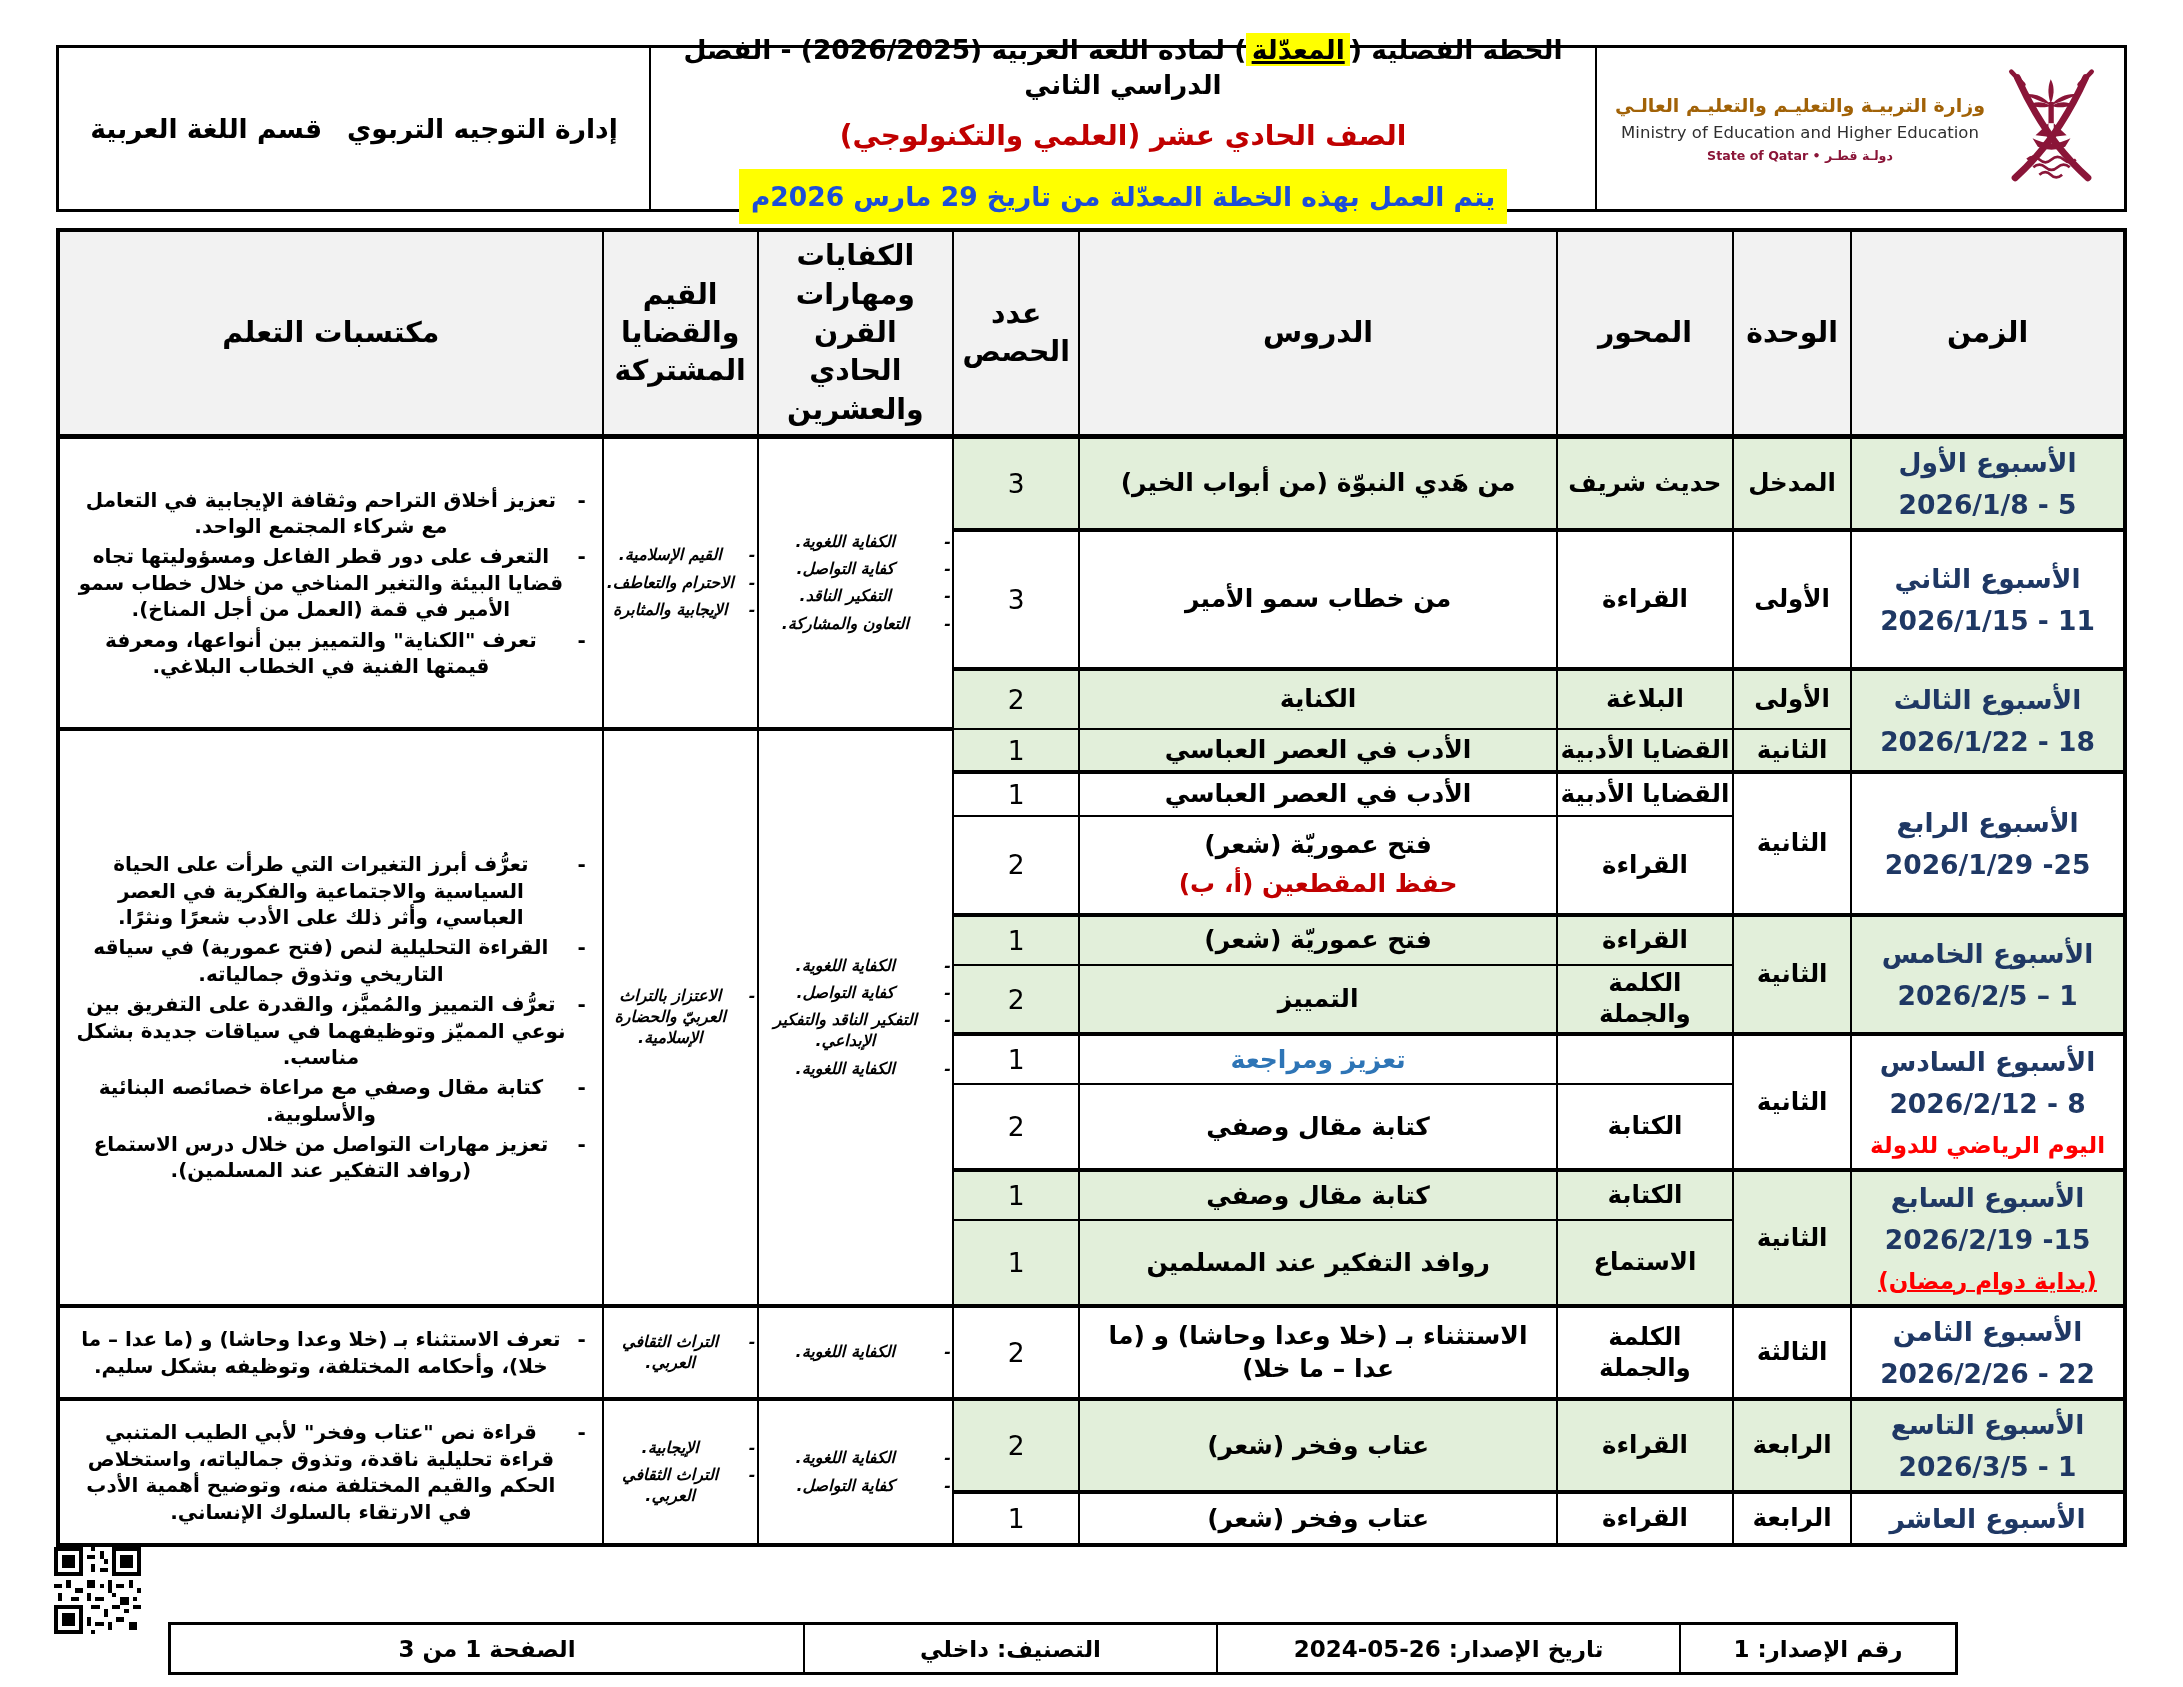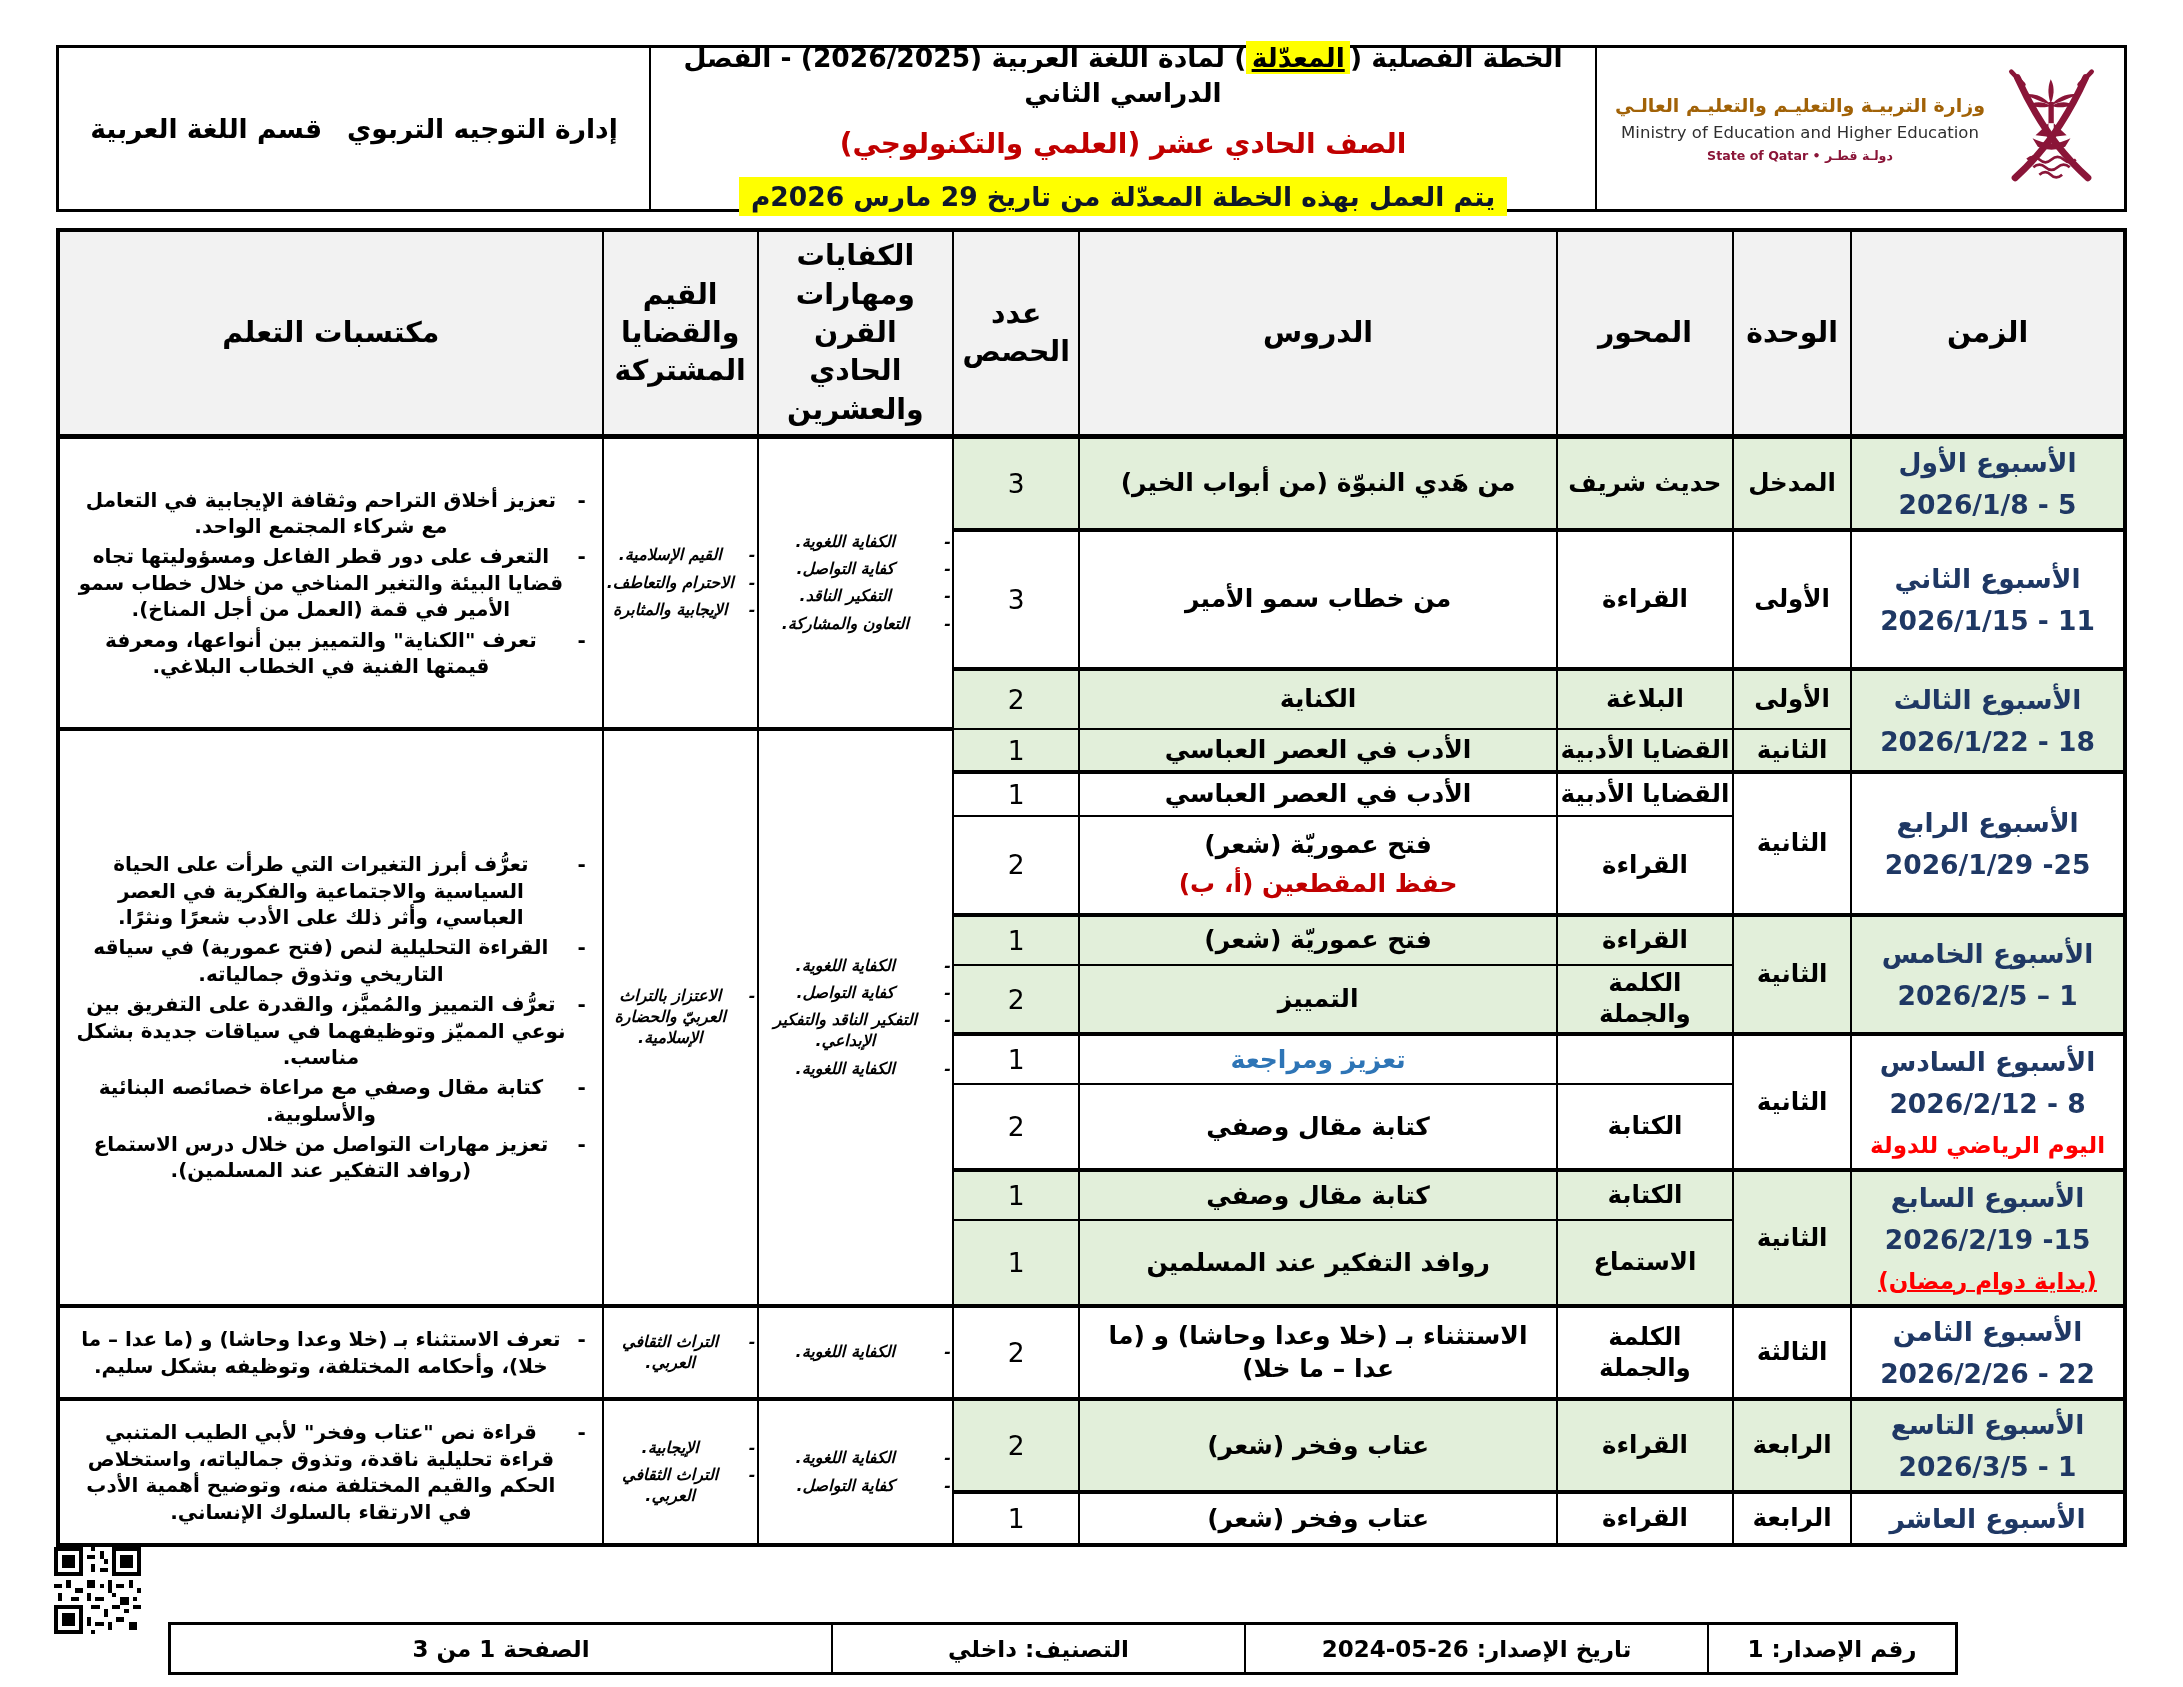--- a/index.html
+++ b/index.html
@@ -11,21 +11,21 @@
   .hdr { position:absolute; right:56px; top:45px; width:2071px; height:167px; border:3.3px solid #000; display:flex; background:#fff; }
   .logo-cell { width:529px; border-left:2.6px solid #000; display:flex; align-items:center; justify-content:center; gap:12px; padding:6.6px; }
   .logo-text { display:flex; flex-direction:column; align-items:center; gap:6.6px; }
   .min-ar { color:#a16207; font-size:19px; font-weight:bold; white-space:nowrap; }
   .min-en { color:#2f2f2f; font-size:16.5px; white-space:nowrap; }
   .min-state { color:#8a1538; font-size:12.6px; font-weight:bold; }
   .title-cell { width:946px; border-left:2.6px solid #000; display:flex; flex-direction:column; align-items:center; justify-content:center; gap:17px; padding:9.3px 13.2px; text-align:center; }
   .t1 { font-size:26.5px; font-weight:bold; color:#000; line-height:1.3; }
   .t1 .hl { background:#ffff00; text-decoration:underline; text-decoration-thickness:2.6px; padding:1.3px 5.3px; }
   .t2 { font-size:28px; font-weight:bold; color:#c00000; }
-  .t3 { font-size:26.5px; font-weight:bold; color:#0f172a; background:#ffff00; padding:4px 12px; }
+  .t3 { font-size:26.5px; font-weight:bold; color:#1d4ed8; background:#ffff00; padding:12px 12px; }
   .dept-cell { flex:1; display:flex; flex-direction:row; align-items:center; justify-content:center; gap:25px; }
   .dept-cell div { font-size:26.5px; font-weight:bold; color:#000; }
 
   
   table.main { position:absolute; right:56px; top:228px; width:2071px; border-collapse:collapse; table-layout:fixed; border:4px solid #000; background:#fff; }
   table.main th, table.main td { border:2px solid #000; vertical-align:middle; text-align:center; overflow:hidden; }
   tr.hd th { background:#f2f2f2; font-size:28.4px; font-weight:bold; color:#000; border-bottom:5.3px solid #000; padding:5.3px; line-height:1.35; }
   tr.g > td { background:#e2efda; }
   tr.we > td { border-bottom-width:4.6px; }
   td.bb { border-bottom-width:4.6px !important; }
@@ -47,21 +47,21 @@
   td.comp, td.vals { font-size:16px; font-weight:bold; padding:8px 0; text-align:right; line-height:1.3;font-style:italic; }
   td.outc { font-size:20px; font-weight:bold; padding:10.6px 14.6px; text-align:justify; line-height:1.32; }
   .li { position:relative; padding-right:20px; margin:6.6px 0; }
   .li::before { content:"-"; position:absolute; right:1.3px; top:0; }
   td.outc .li { margin:4px 0; }
 
   
   .ftr { position:absolute; right:225px; top:1622px; width:1790px; height:53px; border:3.3px solid #000; display:flex; background:#fff; }
   .fcell { border-left:2.6px solid #000; display:flex; align-items:center; justify-content:center; font-size:23px; font-weight:bold; color:#000; padding:2.6px 6.6px; white-space:nowrap; }
   .fcell:last-child { border-left:none; }
-  .f0 { width:486px; } .f1 { width:248px; } .f2 { width:463px; } .f3 { width:413px; } .f4 { flex:1; }
+  .f0 { width:486px; } .f1 { width:276px; } .f2 { width:463px; } .f3 { width:413px; } .f4 { flex:1; }
 
   .qr { position:absolute; left:54px; top:1547px; width:87px; height:87px; }
 </style>
 </head>
 <body>
 
 <div class="page">
 
   <div class="hdr">
     <div class="logo-cell">

